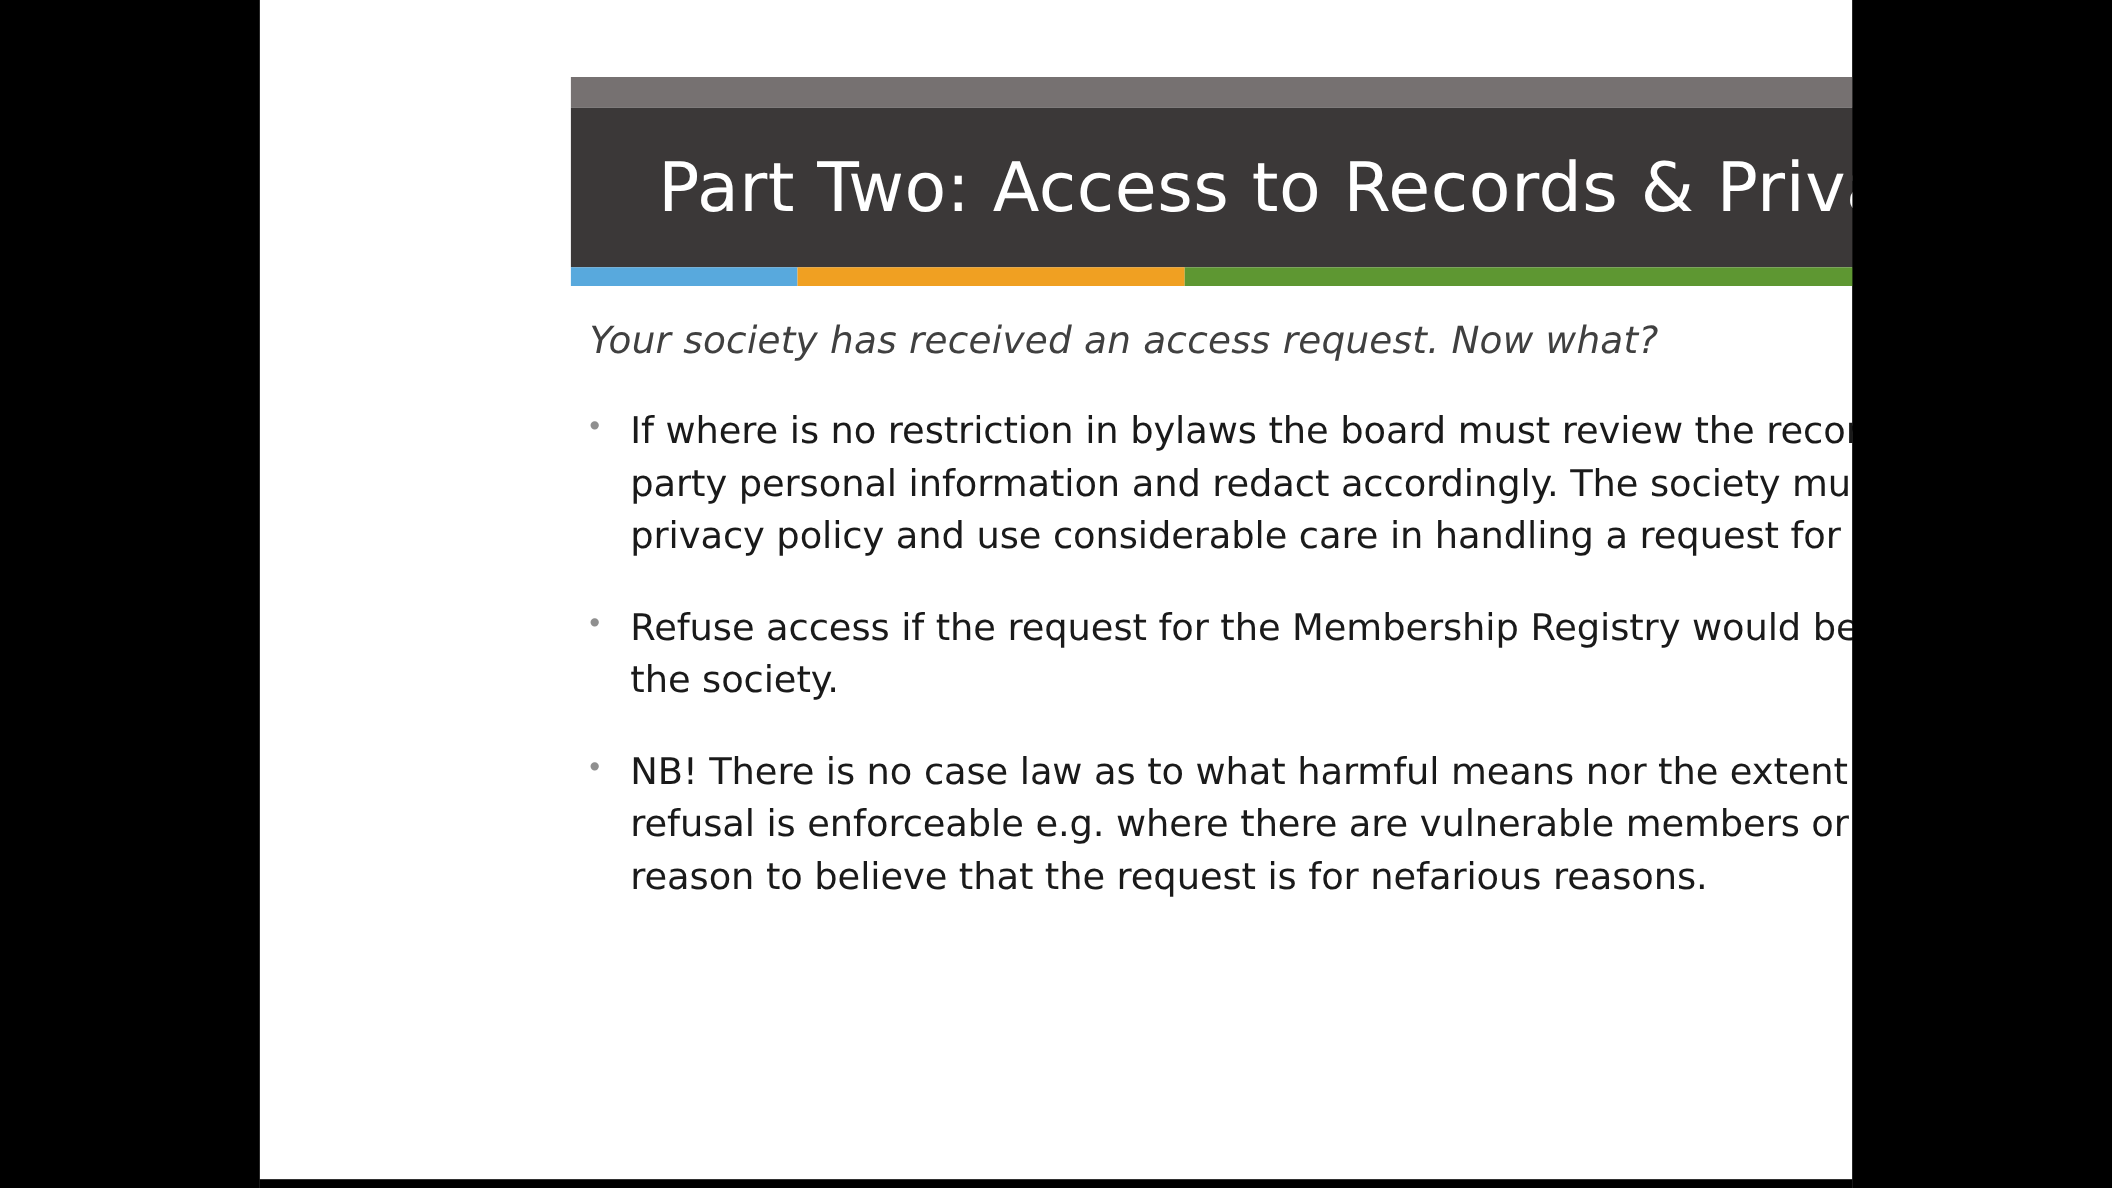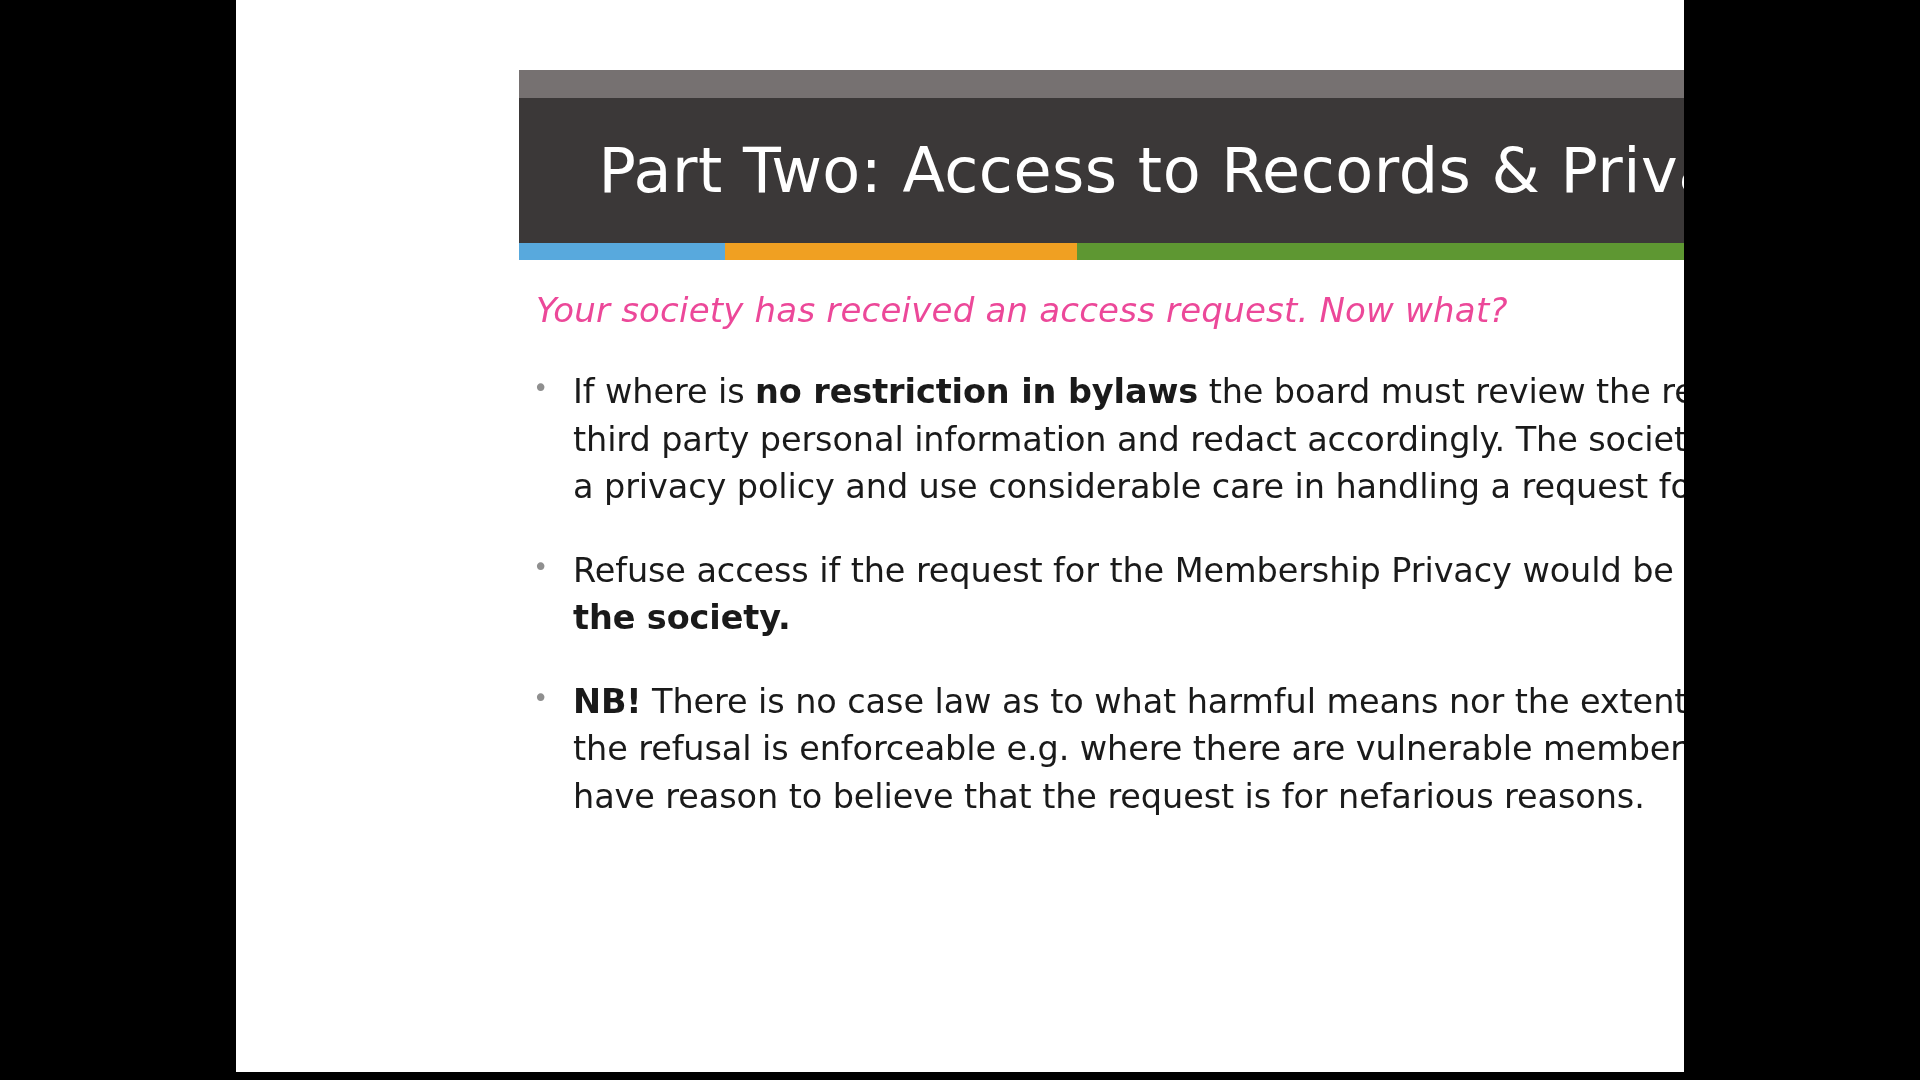--- a/index.html
+++ b/index.html
@@ -78,21 +78,21 @@
   .body-area {
     position: absolute;
     left: 283px;
     top: 290px;
     width: 1380px;
   }
   .lead-line {
     font-family: "DejaVu Sans", sans-serif;
     font-style: italic;
     font-size: 34px;
-    color: #ec4899;
+    color: #404040;
     margin: 0 0 38px 17px;
     letter-spacing: 0.2px;
   }
   .bullet-list {
     list-style: none;
     margin: 0;
     padding: 0;
   }
   .bullet-item {
     position: relative;
@@ -106,21 +106,21 @@
   }
   .bullet-item::before {
     content: "\2022";
     position: absolute;
     left: 14px;
     top: 2px;
     color: #8f8f8f;
     font-size: 26px;
     line-height: 1.45;
   }
-  .b { font-weight: bold; text-align: right; }
+  .b { font-weight: normal; text-align: right; }
   .mask-left {
     position: absolute;
     left: 0; top: 0;
     width: 236px; height: 1080px;
     background: #000;
   }
   .mask-right {
     position: absolute;
     left: 1684px; top: 0;
     width: 236px; height: 1080px;
@@ -149,21 +149,21 @@
         <div class="accent-seg accent-blue"></div>
         <div class="accent-seg accent-orange"></div>
         <div class="accent-seg accent-green"></div>
       </div>
     </div>
 
     <div class="body-area">
       <p class="lead-line">Your society has received an access request. Now what?</p>
       <ul class="bullet-list">
         <li class="bullet-item"><span>If where is </span><span class="b">no restriction in bylaws</span><span> the board must review the records for third party personal information and redact accordingly. The society must have a privacy policy and use considerable care in handling a request for records!</span></li>
-        <li class="bullet-item"><span>Refuse access if the request for the Membership Privacy would be </span><span class="b">harmful to the society.</span></li>
+        <li class="bullet-item"><span>Refuse access if the request for the Membership Registry would be </span><span class="b">harmful to the society.</span></li>
         <li class="bullet-item"><span class="b">NB!</span><span> There is no case law as to what harmful means nor the extent to which the refusal is enforceable e.g. where there are vulnerable members or if you have reason to believe that the request is for nefarious reasons.</span></li>
       </ul>
     </div>
 
   </div>
 
   <div class="mask-left"></div>
   <div class="mask-right"></div>
   <div class="mask-bottom"></div>
 

